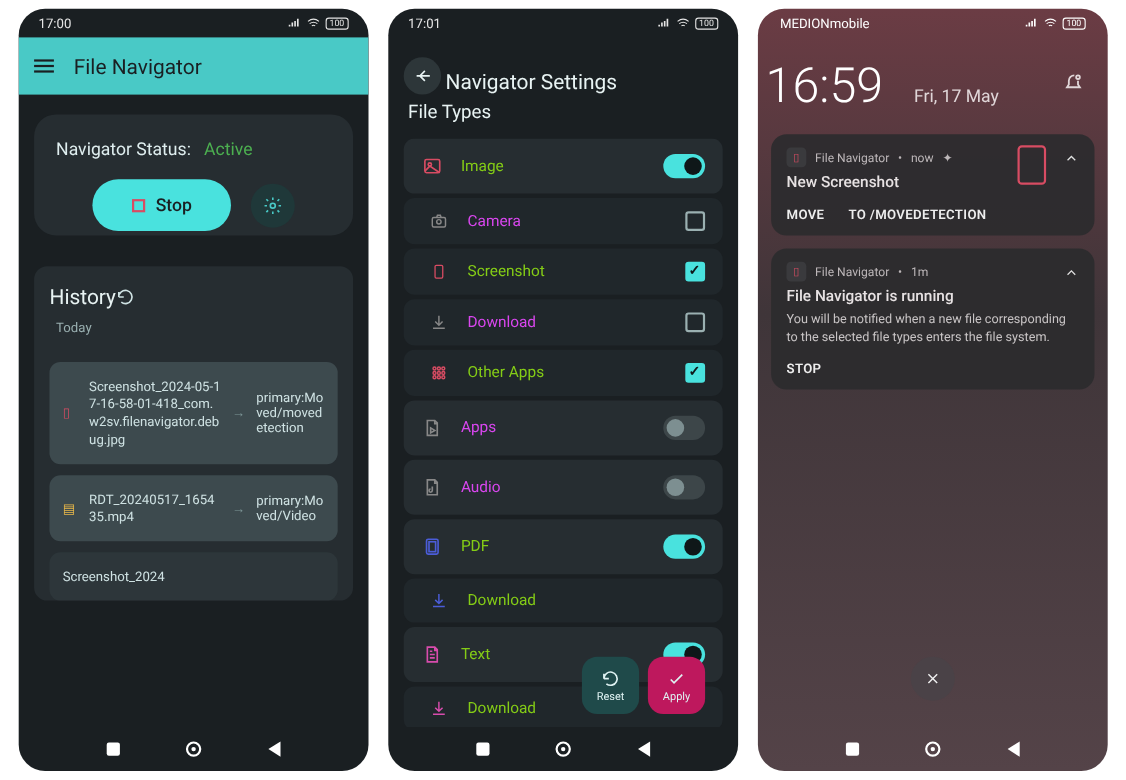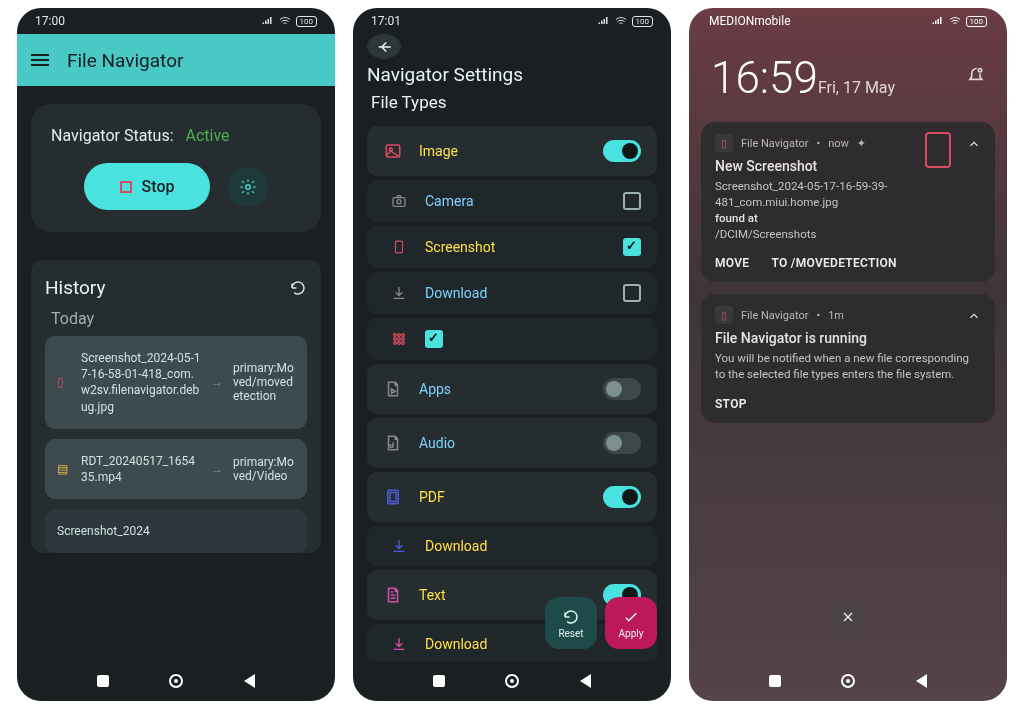--- a/index.html
+++ b/index.html
@@ -12,70 +12,70 @@
   }
   
   .status-bar { height: 26px; display: flex; align-items: center; justify-content: space-between; padding: 0 18px; font-size: 12px; color: #e5e5e5; }
   .status-icons { display: flex; gap: 4px; align-items: center; font-size: 11px; }
   .status-icons svg { width: 14px; height: 12px; }
   
   .s1-topbar { background: #49c9c6; height: 52px; display: flex; align-items: center; padding: 0 14px; gap: 18px; color: #1a1f22; }
   .s1-topbar .title { font-size: 19px; font-weight: 400; }
   .menu-icon div { width: 18px; height: 2px; background: #1a1f22; margin: 3px 0; }
   .s1-content { padding: 18px 14px 0; flex: 1; overflow: hidden; }
-  .status-card { background: #262d31; border-radius: 20px; padding: 22px 20px 22px; margin-bottom: 28px; }
+  .status-card { background: #262d31; border-radius: 20px; padding: 22px 20px 4px; margin-bottom: 28px; }
   .status-row { font-size: 16px; color: #dfeeef; margin-bottom: 18px; }
   .status-row .val { color: #4caf50; margin-left: 8px; }
   .btn-row { display: flex; align-items: center; gap: 18px; justify-content: center; }
   .stop-btn { background: #49e2de; color: #1a1f22; border-radius: 28px; padding: 14px 36px; display: flex; align-items: center; gap: 10px; font-size: 16px; font-weight: 500; }
   .stop-btn .sq { width: 12px; height: 12px; border: 2px solid #d84c63; }
   .gear-btn { width: 40px; height: 40px; border-radius: 50%; background: #1f3839; display: flex; align-items: center; justify-content: center; color: #49c9c6; }
   .history-card { background: #262d31; border-radius: 12px; padding: 16px 14px 0; }
-  .history-head { display: flex; justify-content: space-between; align-items: center; margin-bottom: 10px; }
+  .history-head { display: flex; align-items: center; margin-bottom: 10px; }
   .history-head .h { font-size: 19px; color: #e8f3f3; }
-  .history-day { font-size: 16px; color: #9ab0b1; margin: 6px 6px 8px; }
+  .history-day { font-size: 12px; color: #9ab0b1; margin: 6px 6px 24px; }
   .history-item { background: #3d4a4e; border-radius: 10px; padding: 14px 12px; display: flex; align-items: center; gap: 10px; margin-bottom: 10px; font-size: 12px; color: #cfe2e3; }
   .history-item.dim { background: #33404380; }
   .hi-icon { width: 14px; flex-shrink: 0; }
   .hi-name { width: 120px; word-break: break-all; line-height: 1.35; }
   .hi-arrow { color: #7d9697; }
   .hi-dest { flex: 1; font-size: 12px; word-break: break-all; }
   
   .android-nav { height: 40px; display: flex; align-items: center; justify-content: space-around; padding: 0 50px; }
   .android-nav .sq { width: 12px; height: 12px; background: #fff; border-radius: 2px; }
   .android-nav .circ { width: 14px; height: 14px; border: 2px solid #fff; border-radius: 50%; position: relative; }
   .android-nav .circ:after { content: ""; position: absolute; inset: 3px; background: #fff; border-radius: 50%; }
   .android-nav .tri { width: 0; height: 0; border-top: 7px solid transparent; border-bottom: 7px solid transparent; border-right: 11px solid #fff; }
   
-  .s2-topbar { height: 52px; display: flex; align-items: flex-start; padding: 0 14px; gap: 4px; color: #e8f3f3; flex-direction: column; }
+  .s2-topbar { height: 52px; display: flex; align-items: flex-end; padding: 0 14px; gap: 4px; color: #e8f3f3; }
   .s2-back { width: 34px; height: 34px; border-radius: 50%; background: #2d3639; display: flex; align-items: center; justify-content: center; }
   .s2-section { font-size: 17px; font-weight: 400; color: #e8f3f3; padding: 6px 18px 14px; }
   .s2-list { padding: 0 14px; flex: 1; overflow: hidden; }
   .type-row { display: flex; align-items: center; gap: 16px; padding: 14px 16px; border-radius: 10px; margin-bottom: 4px; position: relative; }
   .type-row.main { background: #262d31; }
   .type-row.sub { background: #20272b; padding: 12px 16px 12px 22px; }
   .type-row .icn { width: 20px; display: flex; justify-content: center; color: #888; flex-shrink: 0; }
-  .type-row .lbl { flex: 1; font-size: 14px; color: #fde047; }
-  .type-row .lbl.dim { color: #7dd3fc; }
+  .type-row .lbl { flex: 1; font-size: 14px; color: #84cc16; }
+  .type-row .lbl.dim { color: #d946ef; }
   .toggle { width: 38px; height: 22px; background: #3d4649; border-radius: 11px; position: relative; }
   .toggle:after { content: ""; position: absolute; width: 16px; height: 16px; background: #7d8f91; border-radius: 50%; top: 3px; left: 3px; }
   .toggle.on { background: #49e2de; }
   .toggle.on:after { background: #0f1719; left: auto; right: 3px; }
   .cbx { width: 18px; height: 18px; border: 2px solid #9ab0b1; border-radius: 3px; position: relative; }
   .cbx.on { background: #49e2de; border-color: #49e2de; }
   .cbx.on:after { content: "✓"; color: #0f1719; position: absolute; font-size: 13px; top: -2px; left: 1px; font-weight: bold; }
-  .fab-row { position: absolute; right: 14px; bottom: 52px; display: flex; gap: 8px; }
+  .fab-row { position: absolute; right: 30px; bottom: 52px; display: flex; gap: 8px; }
   .fab { width: 52px; height: 52px; border-radius: 14px; display: flex; flex-direction: column; align-items: center; justify-content: center; font-size: 10px; color: #dff3f3; gap: 2px; }
   .fab.reset { background: #1f4a4a; }
   .fab.apply { background: #be185d; }
   .fab svg { width: 18px; height: 18px; }
   
   .phone3 { background: linear-gradient(180deg, #6b3c44 0%, #3f3539 40%, #544348 100%); }
   .p3-status { color: #fff; padding: 0 20px; }
-  .p3-clock-row { display: flex; align-items: baseline; gap: 0; padding: 18px 22px 12px; color: #fff; position: relative; }
+  .p3-clock-row { display: flex; align-items: baseline; gap: 28px; padding: 18px 7px 12px; color: #fff; position: relative; }
   .p3-clock { font-size: 44px; font-weight: 300; }
   .p3-date { font-size: 16px; color: #e0d6d8; }
   .p3-bell { position: absolute; right: 22px; top: 32px; color: #e0d6d8; }
   .notif { background: #2b2b2eeb; border-radius: 14px; margin: 6px 12px; padding: 12px 14px; color: #e7e2e3; position: relative; }
   .notif-head { display: flex; align-items: center; gap: 8px; font-size: 11px; color: #bdb7b9; margin-bottom: 6px; }
   .notif-head .app-icn { width: 18px; height: 18px; border-radius: 4px; background: #3a3a3d; display: flex; align-items: center; justify-content: center; color: #d84c63; font-size: 10px; }
   .notif-chev { position: absolute; right: 14px; top: 14px; color: #e0e0e0; }
   .notif-phone { position: absolute; right: 44px; top: 10px; width: 26px; height: 36px; border: 2px solid #d84c63; border-radius: 4px; }
   .notif-title { font-size: 14px; font-weight: 500; margin-bottom: 4px; }
   .notif-body { font-size: 11.5px; color: #c8c4c5; line-height: 1.4; max-width: 220px; }
@@ -232,20 +232,21 @@
             <circle cx="12" cy="6" r="2"></circle>
             <circle cx="18" cy="6" r="2"></circle>
             <circle cx="6" cy="12" r="2"></circle>
             <circle cx="12" cy="12" r="2"></circle>
             <circle cx="18" cy="12" r="2"></circle>
             <circle cx="6" cy="18" r="2"></circle>
             <circle cx="12" cy="18" r="2"></circle>
             <circle cx="18" cy="18" r="2"></circle>
           </svg>
         </span>
+      <span class="lbl">Other Apps</span>
       <span class="cbx on"></span>
     </div>
 
     <div class="type-row main">
       <span class="icn">
           <svg width="18" height="18" viewBox="0 0 24 24">
             <path d="M6 3h9l3 3v15H6zM15 3v4h4"></path>
             <path d="M10 12l5 3-5 3z"></path>
           </svg>
         </span>
@@ -354,25 +355,20 @@
       <span>now</span>
       <span>✦</span>
     </div>
     <span class="notif-chev">
       <svg width="14" height="14" viewBox="0 0 24 24">
           <path d="M6 15l6-6 6 6"></path>
         </svg>
     </span>
     <span class="notif-phone"></span>
     <div class="notif-title">New Screenshot</div>
-    <div class="notif-body">
-      <span>Screenshot_2024-05-17-16-59-39-481_com.miui.home.jpg</span><br>
-      <span class="bold">found at</span><br>
-      <span>/DCIM/Screenshots</span>
-    </div>
     <div class="notif-actions">
       <span>MOVE</span>
       <span>TO /MOVEDETECTION</span>
     </div>
   </div>
 
   <div class="notif">
     <div class="notif-head">
       <span class="app-icn">▯</span>
       <span>File Navigator</span>

